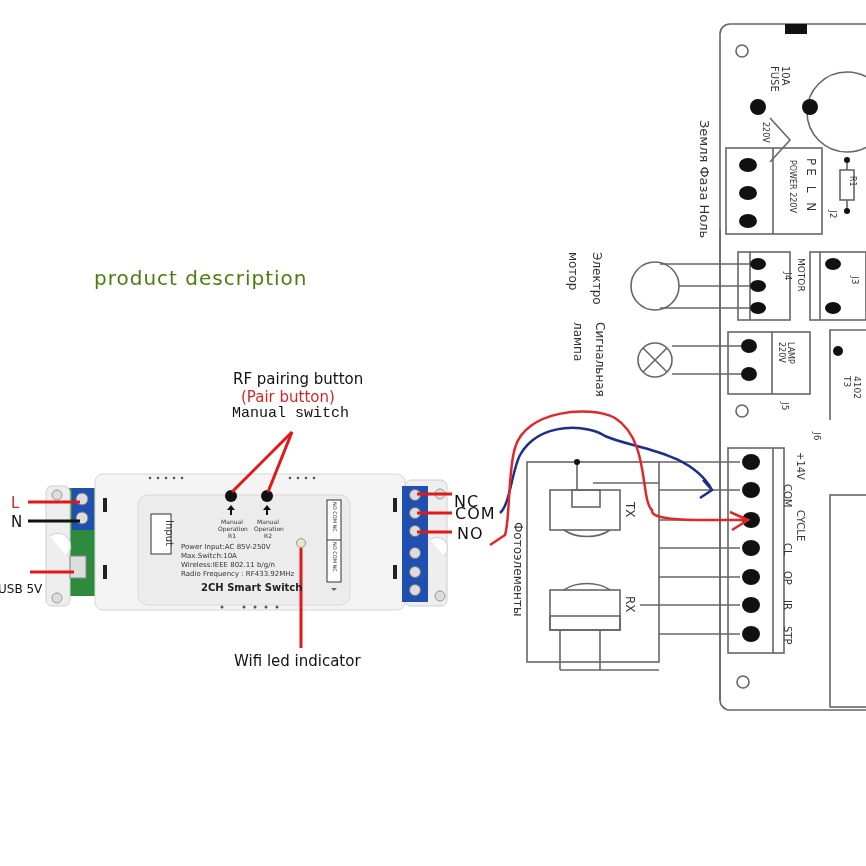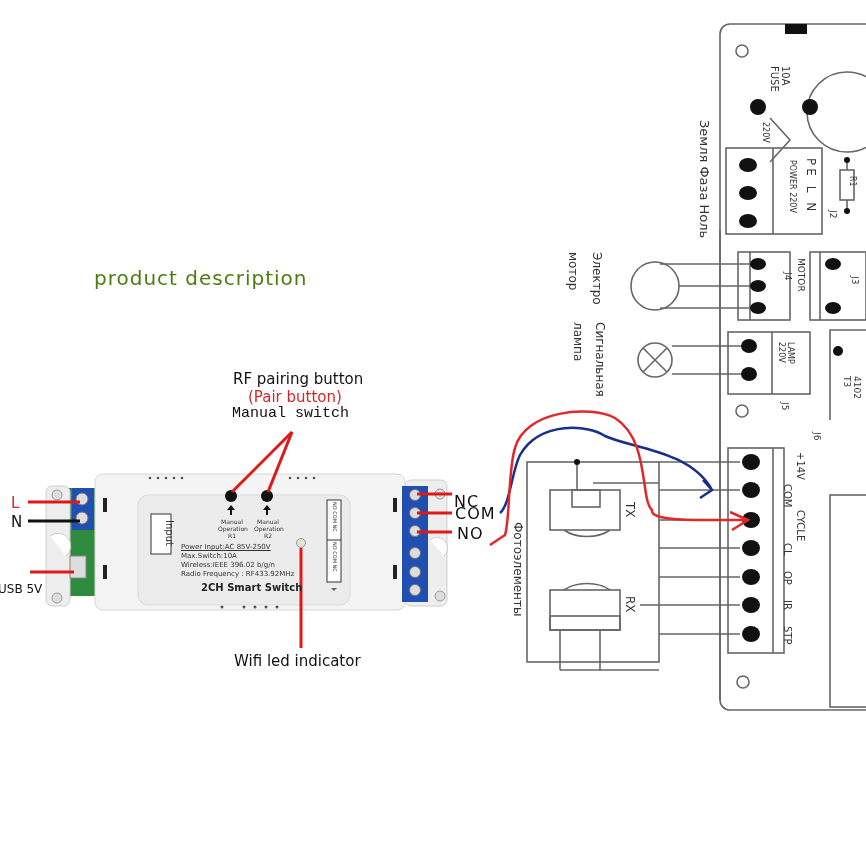--- a/index.html
+++ b/index.html
@@ -14,21 +14,21 @@
   .dev-txt { font-size:7px; color:#333; white-space:nowrap; }
   .dev-name { font-size:10px; font-weight:bold; color:#222; white-space:nowrap; }
   .rot { position:absolute; transform-origin:left top; white-space:nowrap; color:#333; }
 </style>
 </head>
 <body>
 
 <div class="abs title">product description</div>
 
 <div class="abs callout" style="left:233px;top:370px;">RF pairing button</div>
-<div class="abs callout red" style="left:248px;top:388px;">(Pair button)</div>
+<div class="abs callout red" style="left:241px;top:388px;">(Pair button)</div>
 <div class="abs callout" style="left:232px;top:405px;font-family:Liberation Mono, monospace;">Manual switch</div>
 <div class="abs callout" style="left:234px;top:652px;">Wifi led indicator</div>
 
 <div class="abs lbl red" style="left:11px;top:494px;">L</div>
 <div class="abs lbl" style="left:11px;top:513px;">N</div>
 <div class="abs lbl" style="left:-2px;top:582px;font-size:12px;">USB 5V</div>
 
 <div class="abs term-lbl" style="left:454px;top:492px;">NC</div>
 <div class="abs term-lbl" style="left:455px;top:504px;">COM</div>
 <div class="abs term-lbl" style="left:457px;top:524px;">NO</div>
@@ -105,23 +105,23 @@
     <line x1="417" y1="494" x2="452" y2="494"></line>
     <line x1="417" y1="513" x2="452" y2="513"></line>
     <line x1="417" y1="532" x2="452" y2="532"></line>
   </g>
   <line x1="28" y1="521" x2="80" y2="521" stroke="#111" stroke-width="3"></line>
 </svg>
 
 <div class="rot" style="left:165px;top:520px;transform:rotate(90deg) translate(0,-10px);font-size:10px;">Input</div>
 <div class="abs dev-txt" style="left:218px;top:518px;width:28px;text-align:center;white-space:normal;font-size:6px;">Manual Operation R1</div>
 <div class="abs dev-txt" style="left:254px;top:518px;width:28px;text-align:center;white-space:normal;font-size:6px;">Manual Operation R2</div>
-<div class="abs dev-txt" style="left:181px;top:543px;text-decoration:underline;">Power Input:AC 85V-250V</div>
+<div class="abs dev-txt" style="left:181px;top:543px;">Power Input:AC 85V-250V</div>
 <div class="abs dev-txt" style="left:181px;top:552px;">Max.Switch:10A</div>
-<div class="abs dev-txt" style="left:181px;top:561px;">Wireless:IEEE  396.02 b/g/n</div>
+<div class="abs dev-txt" style="left:181px;top:561px;">Wireless:IEEE  802.11 b/g/n</div>
 <div class="abs dev-txt" style="left:181px;top:570px;">Radio Frequency : RF433.92MHz</div>
 <div class="abs dev-name" style="left:201px;top:582px;">2CH Smart Switch</div>
 <div class="rot" style="left:338px;top:502px;transform:rotate(90deg);font-size:5px;">NO COM NC</div>
 <div class="rot" style="left:338px;top:542px;transform:rotate(90deg);font-size:5px;">NO COM NC</div>
 
 <svg class="abs" style="left:0;top:0;" width="866" height="866">
   <g stroke="#666" stroke-width="1.6" fill="none">
 
     <path d="M866 24 H730 a10 10 0 0 0 -10 10 V700 a10 10 0 0 0 10 10 H866"></path>
     <rect x="830" y="495" width="40" height="212"></rect>

